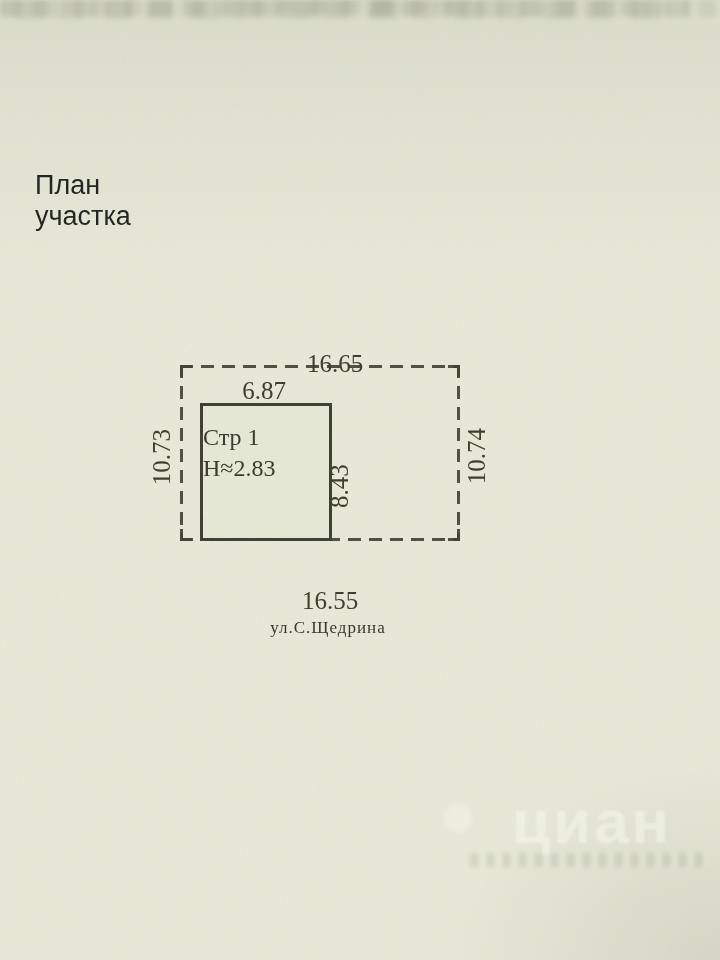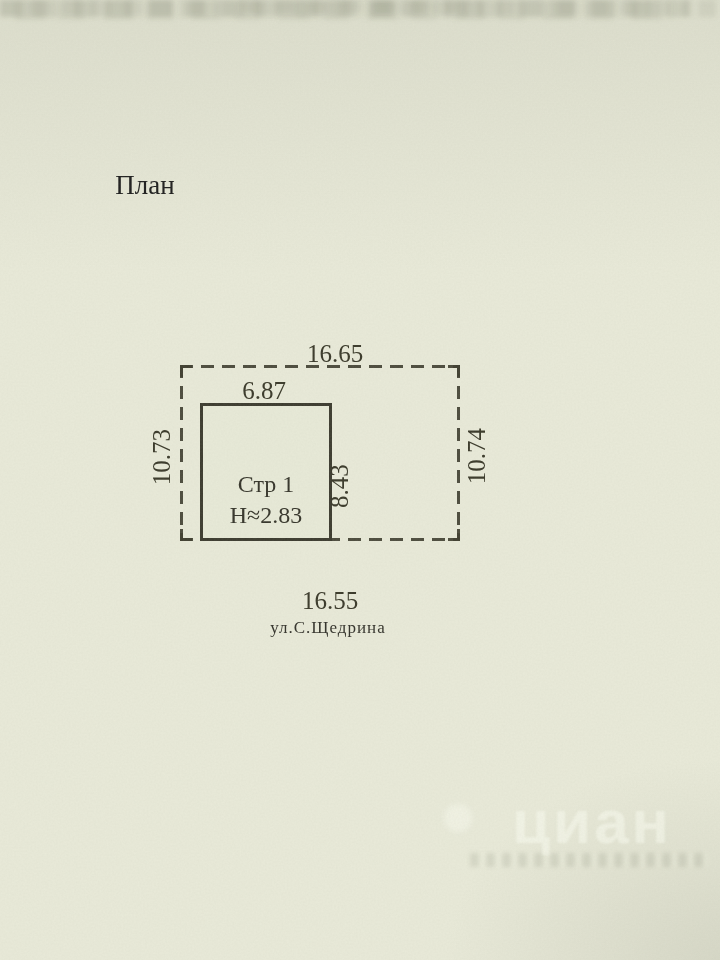--- a/index.html
+++ b/index.html
@@ -79,22 +79,21 @@
     background: repeating-linear-gradient(90deg,
       rgba(110,115,94,0.30) 0 9px, rgba(240,243,226,0.42) 9px 16px);
     filter: blur(2px);
     opacity: 0.5;
     pointer-events: none;
   }
 
   
   .doc-title {
     position: absolute; left: 35px; top: 170px; width: 220px;
-    text-align: center;
-    font-family: Liberation Serif, serif;
+    font-family: Liberation Sans, sans-serif;
     font-size: 27px; line-height: 31px;
     color: #1d1d1d;
   }
 
   
   .plot-boundary {
     position: absolute; left: 180px; top: 365px; width: 280px; height: 176px;
   }
   .edge { position: absolute; }
   .edge-h {
@@ -120,36 +119,35 @@
   .corner-bl { left: 0; bottom: 0; border-left-width: 3px; border-bottom-width: 3px; }
   .corner-br { right: 0; bottom: 0; border-right-width: 3px; border-bottom-width: 3px; }
 
   .building-outline {
     position: absolute; left: 200px; top: 403px; width: 132px; height: 138px;
     border: 3px solid #3b3a2e;
     background: rgba(233,234,217,0.25);
   }
   .building-labels {
     position: absolute; left: 0; right: 0; top: 16px;
-    text-align: center;
+    text-align: left;
     font-size: 24px; line-height: 31px;
     color: #35342a;
-    margin-top: 47px;
   }
 
   .dim {
     position: absolute;
     font-size: 25px;
     color: #393829;
     text-align: center;
     white-space: nowrap;
   }
   .dim-rot { transform: rotate(-90deg); transform-origin: center center; }
 
-  .dim-plot-top      { left: 280px; top: 340px; width: 110px; }
+  .dim-plot-top      { left: 280px; top: 350px; width: 110px; }
   .dim-plot-bottom   { left: 275px; top: 544px; width: 110px; margin-top: 43px; }
   .dim-plot-left     { left: 127px; top: 443px; width: 70px; }
   .dim-plot-right    { left: 442px; top: 442px; width: 70px; }
   .dim-building-top  { left: 214px; top: 377px; width: 100px; }
   .dim-building-right{ left: 310px; top: 472px; width: 60px; }
 
   .street-label {
     position: absolute; left: 208px; top: 618px; width: 240px;
     text-align: center;
     font-size: 17px;
@@ -173,20 +171,21 @@
 <div class="bleed bleed-b" data-name="bleedthrough-band"></div>
 <div class="bleed bleed-c" data-name="bleedthrough-band"></div>
 <div class="bleed bleed-d" data-name="bleedthrough-band"></div>
 
 <div class="watermark-logo" data-name="watermark-logo-blob"></div>
 <div class="watermark-text" data-name="watermark-brand">циан</div>
 <div class="watermark-digits" data-name="watermark-id-digits"></div>
 
 <div class="doc-title" data-name="page-title">
   <div data-name="page-title-line-1">План</div>
+  <div data-name="page-title-line-3">участка</div>
 </div>
 
 <div class="plot-boundary" data-name="plot-boundary">
   <div class="edge edge-h edge-top" data-name="plot-edge-top"></div>
   <div class="edge edge-h edge-bottom" data-name="plot-edge-bottom"></div>
   <div class="edge edge-v edge-left" data-name="plot-edge-left"></div>
   <div class="edge edge-v edge-right" data-name="plot-edge-right"></div>
   <div class="corner corner-tl" data-name="plot-corner"></div>
   <div class="corner corner-tr" data-name="plot-corner"></div>
   <div class="corner corner-bl" data-name="plot-corner"></div>

